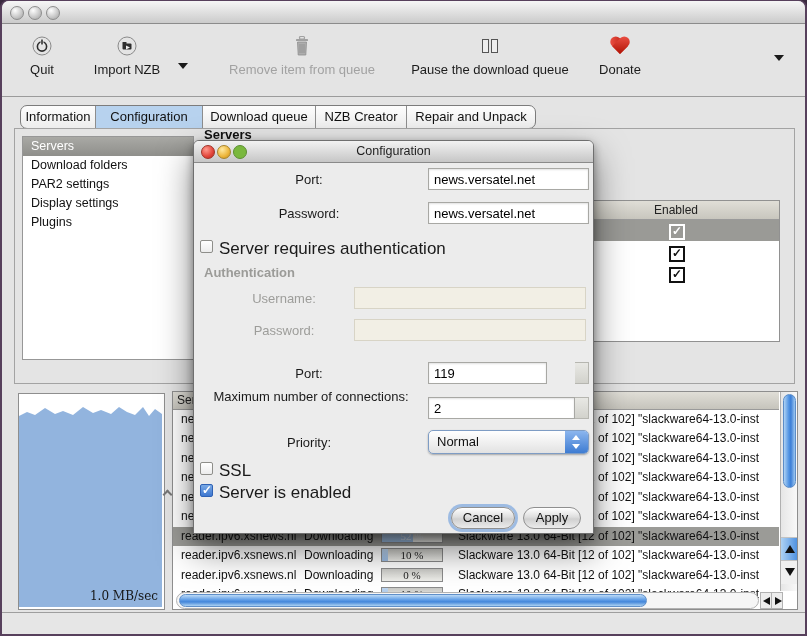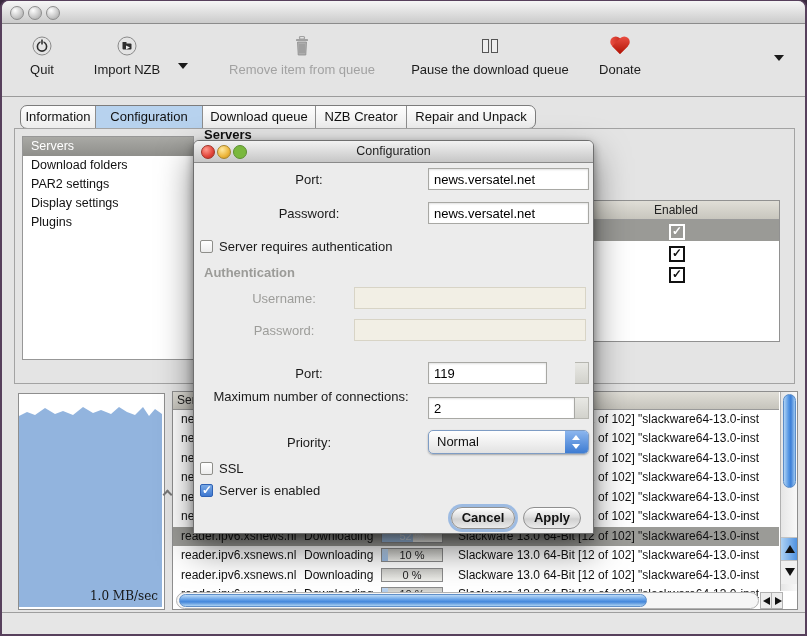--- a/index.html
+++ b/index.html
@@ -65,50 +65,50 @@
   .dsection{position:absolute;left:10px;font-size:13px;font-weight:bold;color:#9b9b98;}
   .dinput{position:absolute;height:22px;border:1px solid #a8a8a4;background:#fff;font:13px "Liberation Sans",sans-serif;
     padding:0 5px;box-sizing:border-box;box-shadow:inset 0 1px 2px rgba(0,0,0,.12);}
   .dinput:disabled{background:#f2efe5;border-color:#d8d4c6;box-shadow:none;}
   .strip{position:absolute;width:14px;height:22px;box-sizing:border-box;border:1px solid #b6b6b0;border-left:none;
     background:linear-gradient(#e8e8e4,#d2d2cc);}
   .cbx{position:absolute;width:13px;height:13px;box-sizing:border-box;border:1px solid #8e8e8a;border-radius:2px;
     background:linear-gradient(#fff,#ececec);}
   .cbx.on{background:linear-gradient(#7aaae6,#3e77cf);border-color:#2f62b4;}
   .cbx.on::after{content:"✓";position:absolute;left:1px;top:-2px;color:#fff;font-weight:bold;font-size:12px;}
-  .cblabel{position:absolute;font-size:13px;color:#1a1a1a;}
+  .cblabel{position:absolute;font-size:17px;color:#1a1a1a;}
   .popup{position:absolute;left:234px;top:289px;width:161px;height:24px;box-sizing:border-box;border:1px solid #7e9cc4;border-radius:5px;
     background:linear-gradient(#ffffff,#e2e2e2);box-shadow:0 1px 2px rgba(0,0,0,.3);}
   .popup .pval{position:absolute;left:8px;top:3px;font-size:13px;color:#111;}
   .popup .cap{position:absolute;right:0;top:0;width:23px;height:22px;border-radius:0 4px 4px 0;
     background:linear-gradient(#8cb6ee,#3e7cd2);}
   .cap i{position:absolute;left:7px;width:0;height:0;border-left:4px solid transparent;border-right:4px solid transparent;}
   .cap .up{top:4px;border-bottom:5px solid #fff;}
   .cap .dn{bottom:4px;border-top:5px solid #fff;}
   .btn{position:absolute;top:366px;height:22px;box-sizing:border-box;border:1px solid #8f8f8f;border-radius:11px;
-    background:linear-gradient(#ffffff,#dedede 45%,#d0d0d0 55%,#ebebeb);font-size:13px;text-align:center;line-height:20px;color:#111;font-weight:bold;}
+    background:linear-gradient(#ffffff,#dedede 45%,#d0d0d0 55%,#ebebeb);font-size:13px;text-align:center;line-height:20px;color:#111;}
   .btn.focusring{box-shadow:0 0 0 3px rgba(105,155,220,.6);}
 
   
   .graph{left:18px;top:393px;width:145px;height:215px;background:#fff;border:1px solid #8e8e8e;}
   .graph .mlabel{position:absolute;right:6px;bottom:6px;font-family:"DejaVu Serif",serif;font-size:12px;color:#161616;}
   .splitter{left:163px;top:489px;width:8px;height:8px;}
   .splitter::before{content:"";position:absolute;left:1px;top:2px;width:5px;height:5px;border-top:2px solid #777;border-right:2px solid #777;transform:rotate(-45deg);}
 
   .qpanel{left:172px;top:391px;width:626px;height:219px;background:#fff;border:1px solid #8e8e8e;box-sizing:border-box;overflow:hidden;}
   .qhead{position:absolute;left:0;top:0;width:606px;height:17px;background:linear-gradient(#e0ded7,#c6c4bc);border-bottom:1px solid #9a9a9a;}
   .qhead span{position:absolute;left:4px;top:1px;font-size:12px;color:#222;}
   .qrow{position:absolute;left:0;width:606px;height:19px;font-size:12px;line-height:19px;color:#111;}
   .qrow.sel{background:#9b9b97;}
   .qs{position:absolute;left:8px;white-space:nowrap;}
   .qst{position:absolute;left:131px;white-space:nowrap;}
   .qbar{position:absolute;left:208px;top:2px;width:62px;height:14px;box-sizing:border-box;border:1px solid #8a8a8a;
     background:linear-gradient(#c9c9c5,#efefeb);}
   .qfill{position:absolute;left:0;top:0;height:100%;background:linear-gradient(#bdd5ef,#9bbce3);}
-  .qpct{position:absolute;left:0;top:-3px;width:100%;text-align:center;font-size:11px;color:#222;}
+  .qpct{position:absolute;left:0;top:-3px;width:100%;text-align:center;font-size:11px;color:#222;font-family:Liberation Serif, serif;}
   .qrow.sel .qpct{color:#dfe6ef;}
   .qd{position:absolute;left:285px;right:20px;overflow:hidden;white-space:nowrap;}
 
   
   .vtrack{position:absolute;left:607px;top:0;width:18px;height:199px;background:linear-gradient(90deg,#e6e6e6,#fafafa);border-left:1px solid #b0b0b0;box-sizing:border-box;}
   .vthumb{position:absolute;left:2px;top:2px;width:13px;height:94px;border-radius:7px;border:1px solid #5a8cc8;box-sizing:border-box;
     background:linear-gradient(90deg,#aed2f4,#5093e3 45%,#3b7ed6 62%,#9ec8f0);}
   .vbtn{position:absolute;left:0;width:17px;height:23px;background:#f0f0f0;border-top:1px solid #c2c2c2;}
   .vbtn.blue{background:linear-gradient(90deg,#aed2f4,#4a8ee0);}
   .vbtn i{position:absolute;left:4px;width:0;height:0;border-left:5px solid transparent;border-right:5px solid transparent;}

